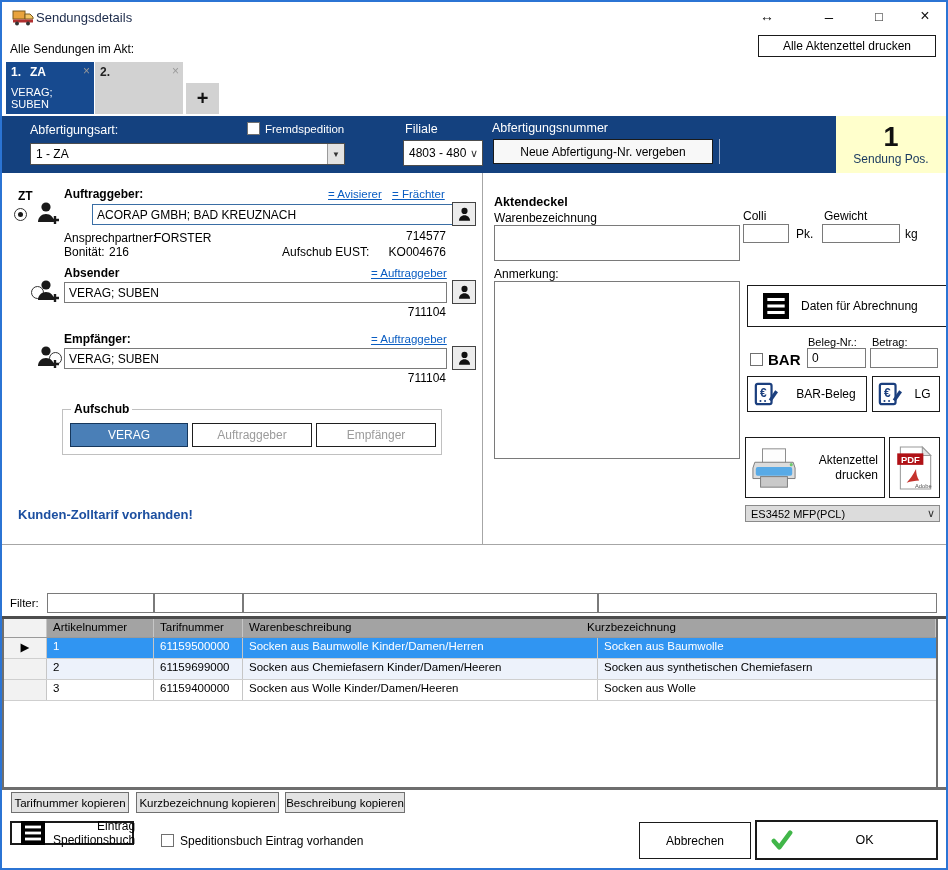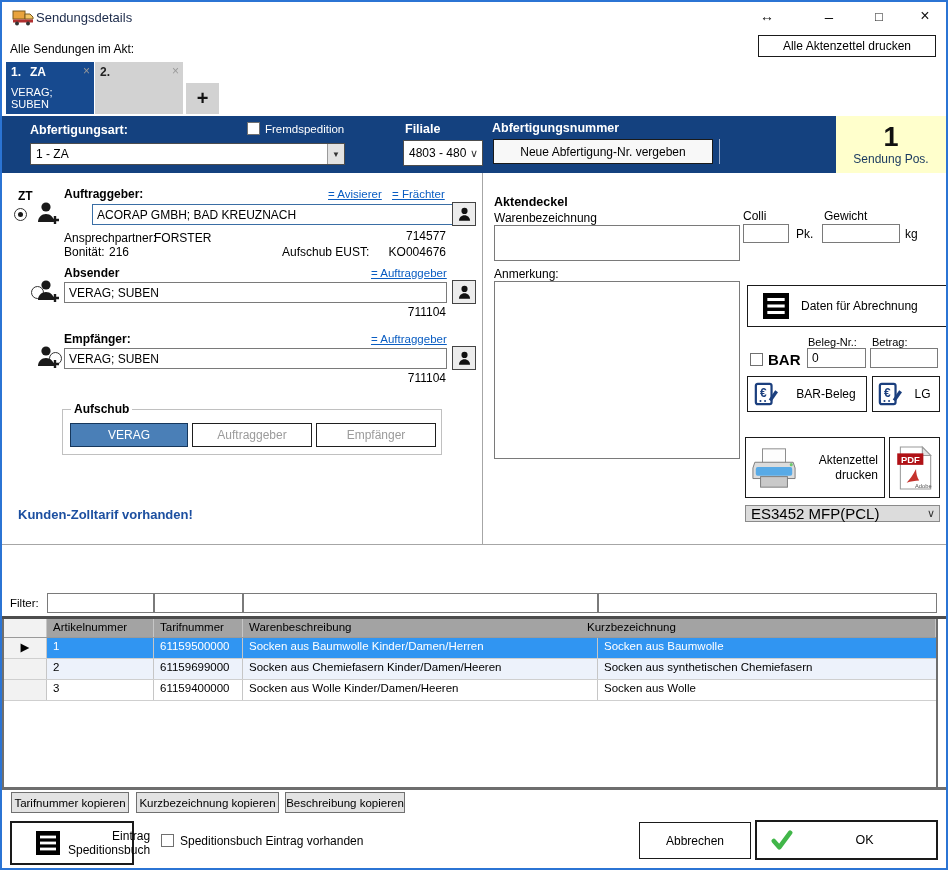--- a/index.html
+++ b/index.html
@@ -20,21 +20,21 @@
   .num{font-size:12px;color:#000;text-align:right;white-space:nowrap}
   
   #titlebar{position:absolute;left:0;top:0;width:944px;height:30px;background:#fff}
   .titletext{position:absolute;left:34px;top:8px;font-size:13px;color:#1b2a4a}
   .wc{position:absolute;top:2px;width:34px;height:24px;display:flex;align-items:center;justify-content:center;font-size:15px;color:#111}
   
   .tab{position:absolute;top:60px;width:88px;height:52px;font-size:12px}
   .tab .x{position:absolute;right:4px;top:2px;font-size:12px;color:#9a9a9a}
   
   #band{position:absolute;left:0;top:114px;width:944px;height:57px;background:#14417f}
-  .bandlbl{position:absolute;font-size:12.5px;font-weight:bold;color:#fff;white-space:nowrap}
+  .bandlbl{position:absolute;font-size:12.5px;font-weight:normal;color:#fff;white-space:nowrap}
   .combo{position:absolute;background:#fff;border:1px solid #4d4d4d;display:flex;align-items:center;font-size:12px;color:#000}
   .combo .val{flex:1;padding:0 5px;overflow:hidden;white-space:nowrap}
   .combo .arrowbox{width:17px;align-self:stretch;background:#e3e3e3;border-left:1px solid #9a9a9a;display:flex;align-items:center;justify-content:center;font-size:8px;color:#333}
   .chev{font-size:11px;color:#333;padding-right:4px}
   #posbox{position:absolute;left:834px;top:0;width:110px;height:57px;background:#ffffcc;display:flex;flex-direction:column;align-items:center;justify-content:center}
   #posbox .cnt{font-size:27px;font-weight:bold;color:#101010;line-height:26px}
   #posbox .plbl{font-size:12px;color:#17375e;margin-top:2px}
   
   #left-panel{position:absolute;left:0;top:171px;width:481px;height:371px;background:#fff;border-right:1px solid #a6a6a6}
   #right-panel{position:absolute;left:482px;top:171px;width:462px;height:371px;background:#fff}
@@ -278,21 +278,21 @@
           <path d="M24 2l8 8h-8z" fill="#e2e2e2" stroke="#9a9a9a"></path>
           <rect x="0" y="8" width="25" height="11" fill="#b01116"></rect>
           <text x="12.5" y="17" font-size="9" font-weight="bold" fill="#fff" text-anchor="middle">PDF</text>
           <path d="M18 23c-3 6-6 10-9 13 4-1 8-2 12-2-2-3-3-7-3-11z" fill="#c5332d"></path>
           <text x="25" y="41" font-size="5.5" fill="#555" text-anchor="middle">Adobe</text>
         </svg>
       </span>
     </div>
 
     <div class="combo" style="left:261px;top:332px;width:195px;height:17px;background:#dcdcdc;border-color:#8a8a8a">
-      <span class="val" style="font-size:15px">ES3452 MFP(PCL)</span>
+      <span class="val" style="font-size:11px">ES3452 MFP(PCL)</span>
       <span class="chev">∨</span>
     </div>
   </div>
   <div id="panel-bottom-line"></div>
 
   <span class="abs lbl" style="left:8px;top:595px;font-size:11.5px">Filter:</span>
   <input class="abs field" style="left: 45px; top: 591px; width: 107px; height: 20px;">
   <input class="abs field" style="left: 152px; top: 591px; width: 89px; height: 20px;">
   <input class="abs field" style="left: 241px; top: 591px; width: 355px; height: 20px;">
   <input class="abs field" style="left: 596px; top: 591px; width: 339px; height: 20px;">
@@ -327,21 +327,21 @@
       <div class="gc c3">Socken aus Wolle Kinder/Damen/Heeren</div>
       <div class="gc c4">Socken aus Wolle</div>
     </div>
   </div>
   <div id="grid-bottomrule"></div>
 
   <div class="copybtn" style="left:9px;width:118px">Tarifnummer kopieren</div>
   <div class="copybtn" style="left:134px;width:143px">Kurzbezeichnung kopieren</div>
   <div class="copybtn" style="left:283px;width:120px">Beschreibung kopieren</div>
 
-  <div class="btn abs" style="left:8px;top:819px;width:124px;height:44px;background:#fff;border-width:2px;justify-content:flex-start;padding-left:24px">
+  <div class="btn abs" style="left:8px;top:819px;width:124px;height:24px;background:#fff;border-width:2px;justify-content:flex-start;padding-left:9px">
     <span style="margin-right:8px">
       <svg width="24" height="24" viewBox="0 0 24 24">
           <rect width="24" height="24" fill="#000"></rect>
           <rect x="4" y="4.6" width="16" height="2.8" fill="#fff"></rect>
           <rect x="4" y="10.6" width="16" height="2.8" fill="#fff"></rect>
           <rect x="4" y="16.6" width="16" height="2.8" fill="#fff"></rect>
         </svg>
     </span>
     <span style="flex:1;text-align:right;line-height:14px;padding-right:2px">
       <span>Eintrag</span><br>

